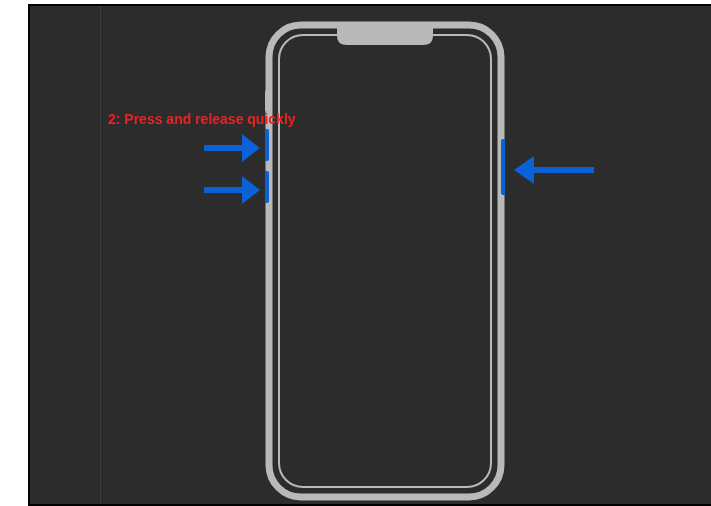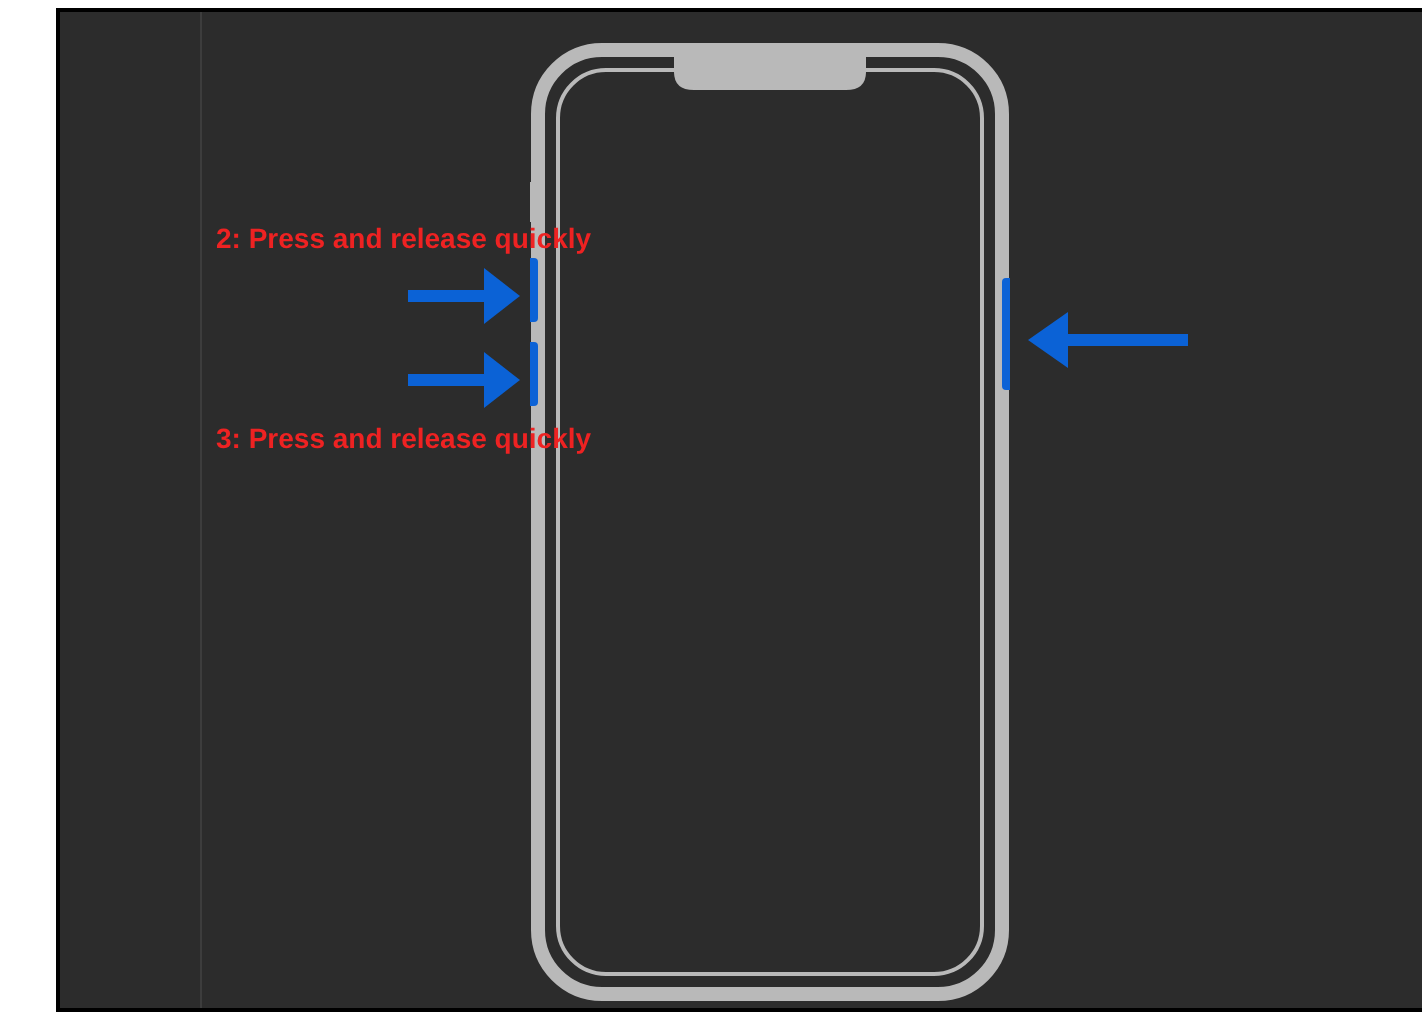--- a/index.html
+++ b/index.html
@@ -66,15 +66,14 @@
     <polygon points="40,4 58,18 40,32" fill="#0b62d6"></polygon>
   </svg>
 
   <svg class="arrow" width="86" height="36" viewBox="0 0 86 36" style="left:480px;top:146px">
     <line x1="84" y1="18" x2="20" y2="18" stroke="#0b62d6" stroke-width="6"></line>
     <polygon points="24,4 4,18 24,32" fill="#0b62d6"></polygon>
   </svg>
 
   <div class="label" style="left:78px;top:105px">2: Press and release quickly</div>
 
-  <div class="label" style="left:78px;top:205px">3: Press and release quickly</div>
 
 </div>
 
 </body></html>

